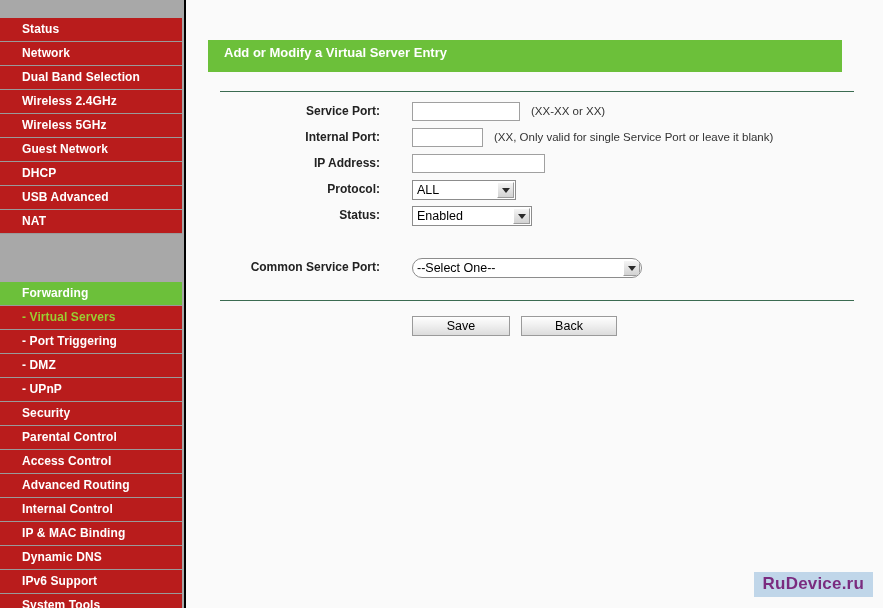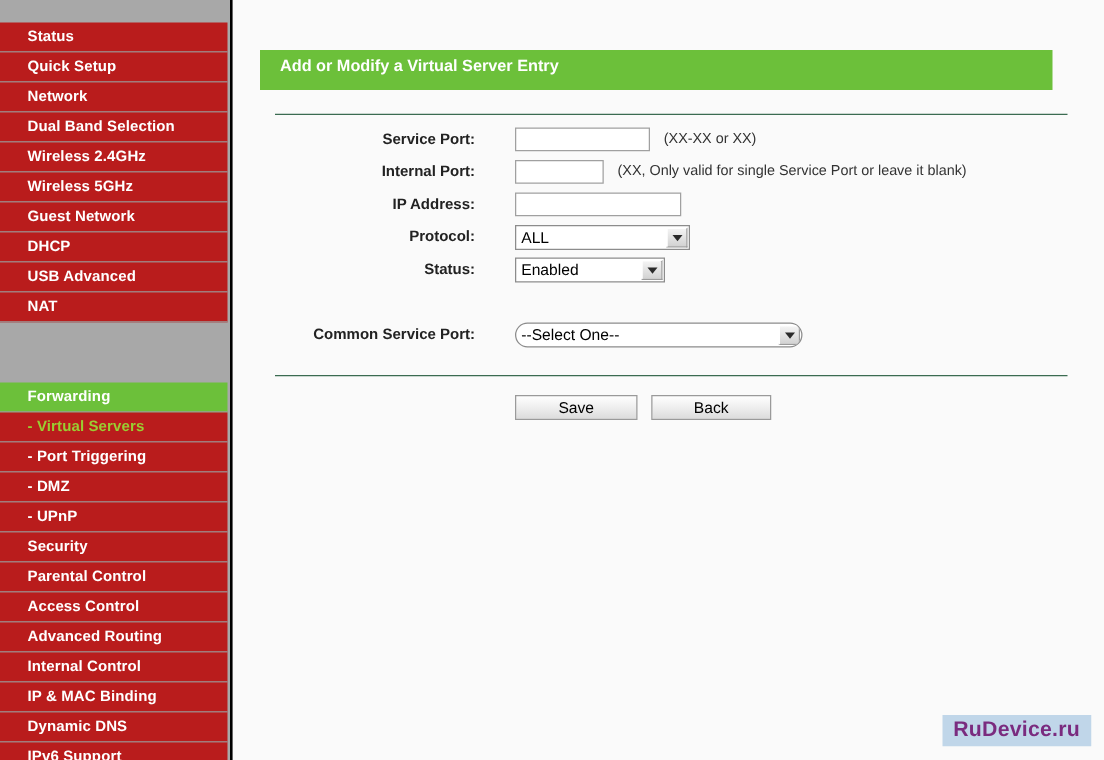--- a/index.html
+++ b/index.html
@@ -199,21 +199,20 @@
     font-family: "Liberation Sans", sans-serif;
     opacity: 0.92;
   }
 </style>
 </head>
 <body>
 
 <div id="sidebar">
   <div id="sidebar-inner">
       <div class="nav-item">Status</div>
-      <div class="nav-item">Quick Setup</div>
       <div class="nav-item">Network</div>
       <div class="nav-item">Dual Band Selection</div>
       <div class="nav-item">Wireless 2.4GHz</div>
       <div class="nav-item">Wireless 5GHz</div>
       <div class="nav-item">Guest Network</div>
       <div class="nav-item">DHCP</div>
       <div class="nav-item">USB Advanced</div>
       <div class="nav-item">NAT</div>
       <div class="nav-item active">Forwarding</div>
       <div class="nav-item sub sub-active">- Virtual Servers</div>
@@ -250,21 +249,21 @@
     <div class="hint" style="left:306px;">(XX, Only valid for single Service Port or leave it blank)</div>
   </div>
 
   <div class="form-row" style="top:154px;">
     <div class="lbl">IP Address:</div>
     <input class="txt" style="width: 133px;" type="text" value="">
   </div>
 
   <div class="form-row" style="top:180px;">
     <div class="lbl">Protocol:</div>
-    <div class="sel" style="width:140px;">
+    <div class="sel" style="width:104px;">
       <span>ALL</span>
       <span class="arrowbox"></span>
     </div>
   </div>
 
   <div class="form-row" style="top:206px;">
     <div class="lbl">Status:</div>
     <div class="sel" style="width:120px;">
       <span>Enabled</span>
       <span class="arrowbox"></span>

